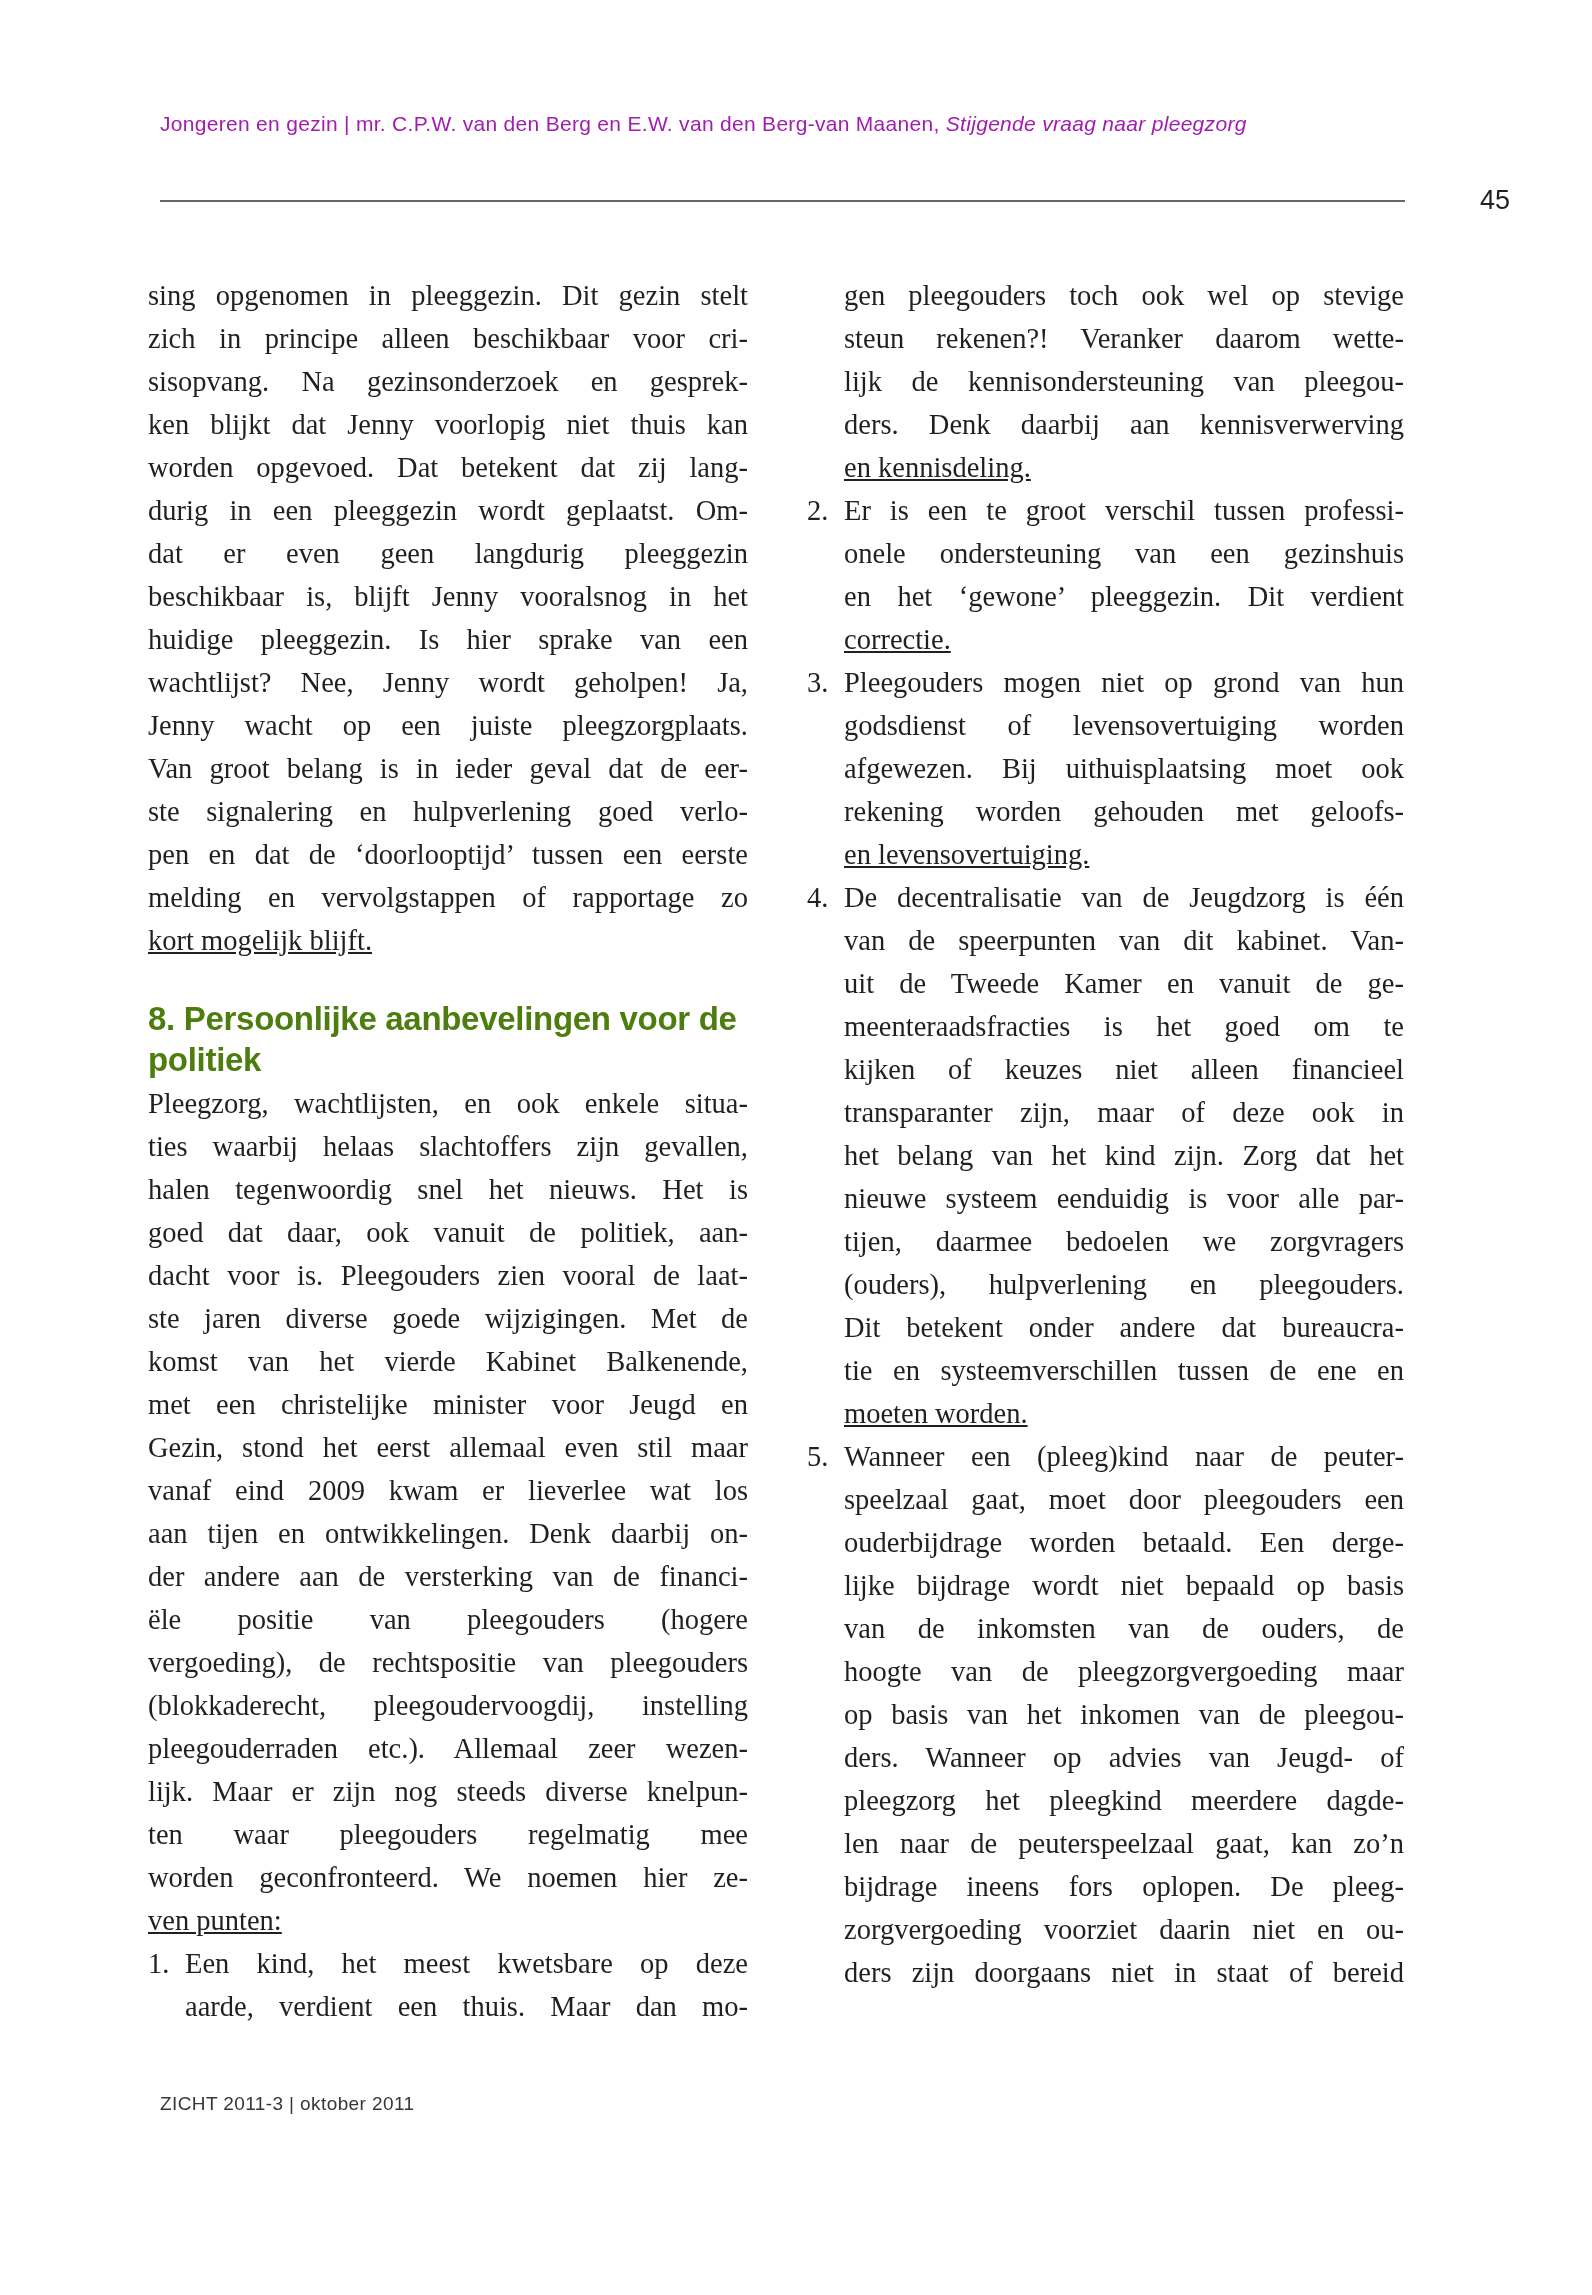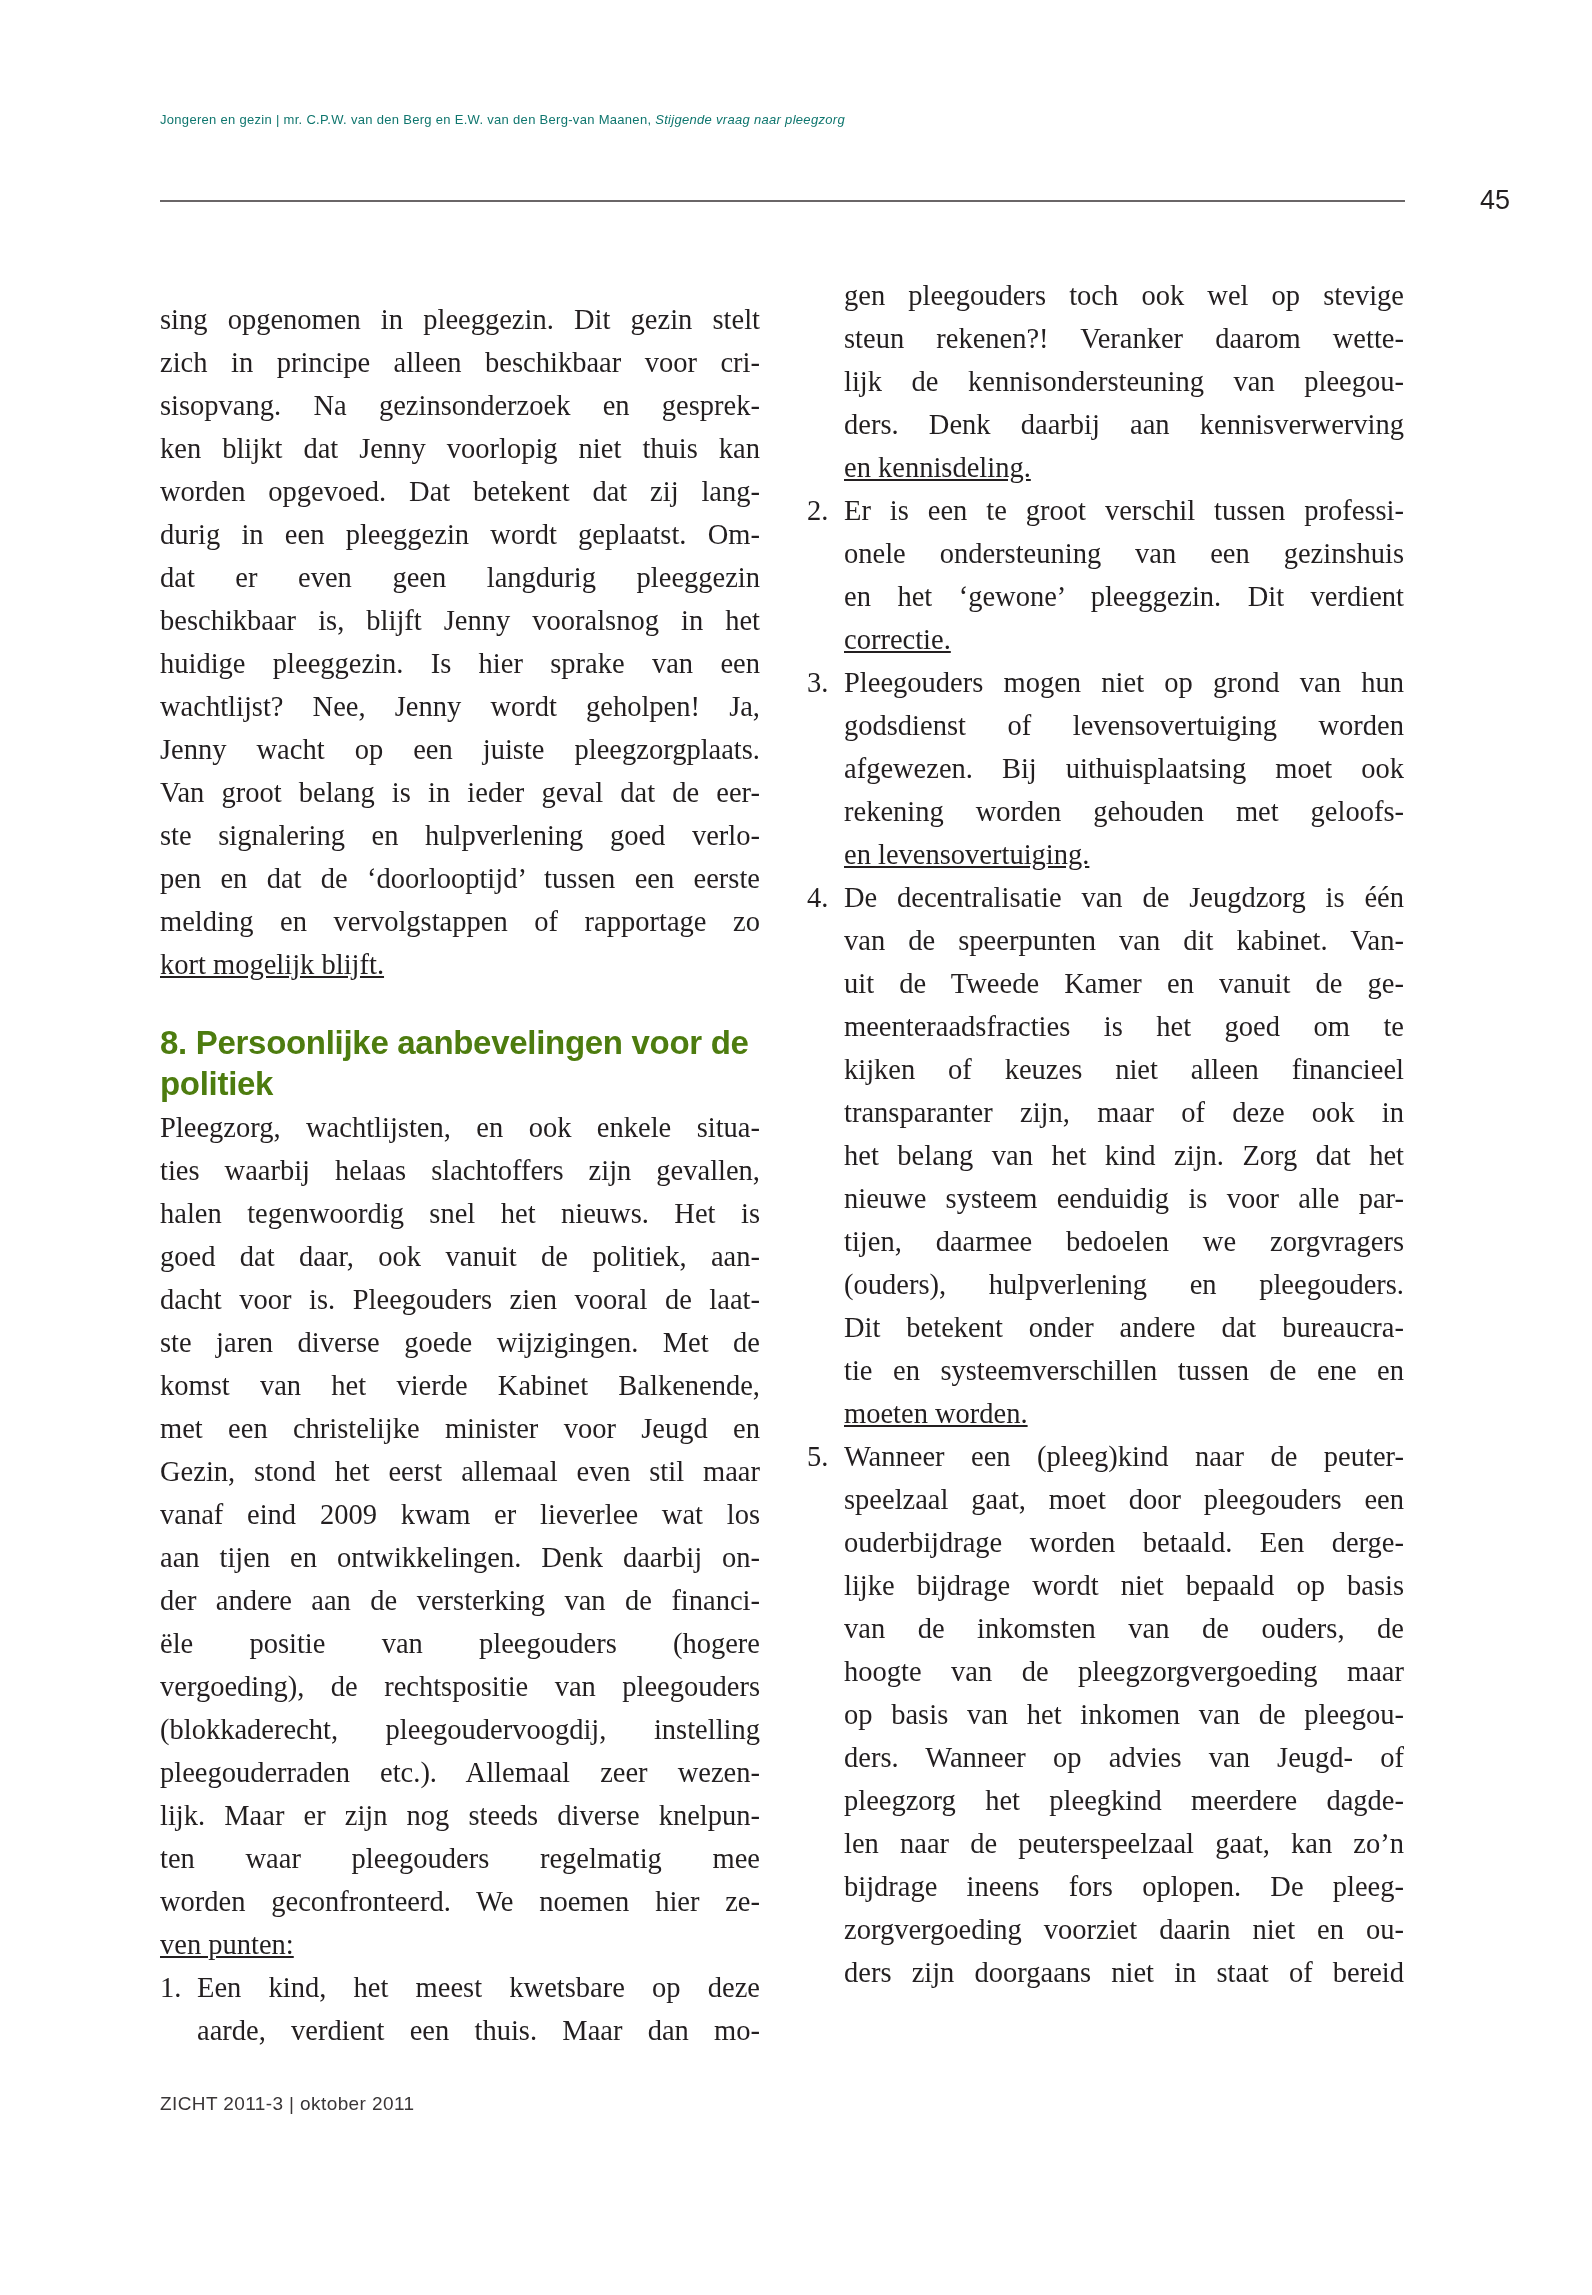--- a/index.html
+++ b/index.html
@@ -1,29 +1,29 @@
 <!DOCTYPE html>
 <html style="font-size:14px"><head>
 <meta charset="utf-8">
 <style>
   html, body { margin:0; padding:0; background:#ffffff; }
   body { width:1592px; height:2295px; position:relative; overflow:hidden; color:#231f20; }
   .running-head {
     position:absolute; left:160px; top:112px;
-    font-family:"Liberation Sans", sans-serif; font-size:13px; letter-spacing:0.3px;
-    color:#0f766e; white-space:nowrap;
+    font-family:"Liberation Sans", sans-serif; font-size:21px; letter-spacing:0.3px;
+    color:#a21caf; white-space:nowrap;
   }
   .running-head i { font-style:italic; }
   .head-rule { position:absolute; left:160px; top:200px; width:1245px; height:1.7px; background:#6a6667; }
   .page-number {
     position:absolute; left:1480px; top:185px;
     font-family:"Liberation Sans", sans-serif; font-size:27px; color:#231f20;
   }
   .col { position:absolute; top:274px; }
-  .col.left { left:160px; width:600px;margin-top:24px; }
+  .col.left { left:148px; width:600px; }
   .col.right { left:807px; width:597px; }
   .line {
     font-family:"Liberation Serif", serif; font-size:28.5px; line-height:43px; height:43px;
     text-align:justify; text-align-last:justify; white-space:nowrap; overflow:visible;
   }
   .line.last { text-align-last:left;text-decoration:underline; }
   .heading {
     font-family:"Liberation Sans", sans-serif; font-weight:bold; font-size:33px;
     line-height:41px; letter-spacing:-0.3px; color:#4d7c0f;
   }

